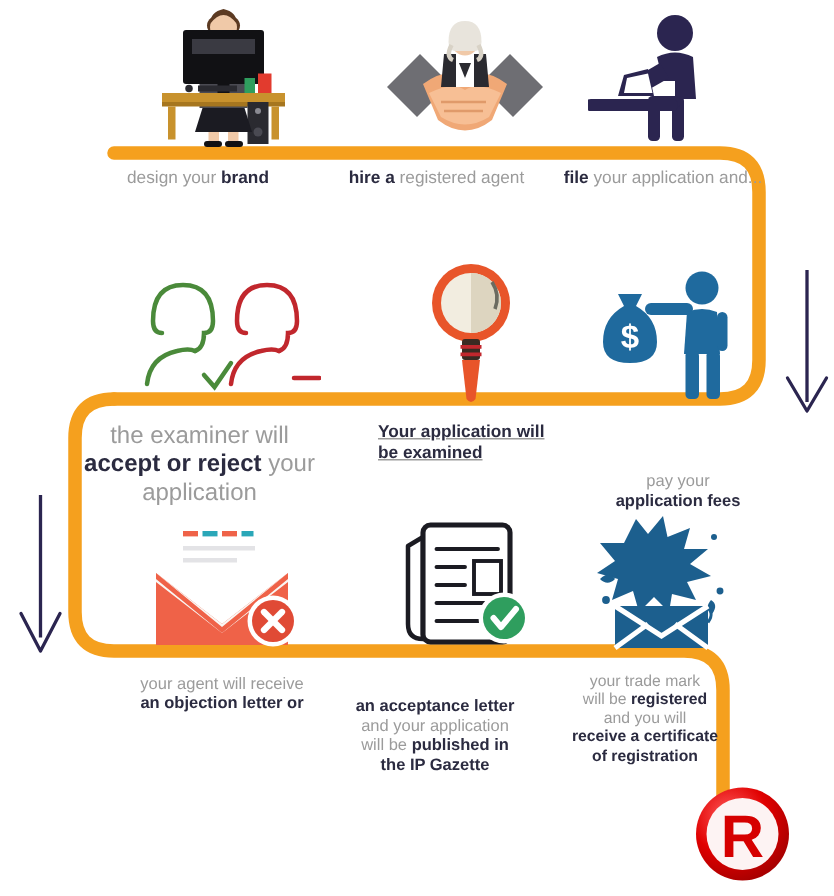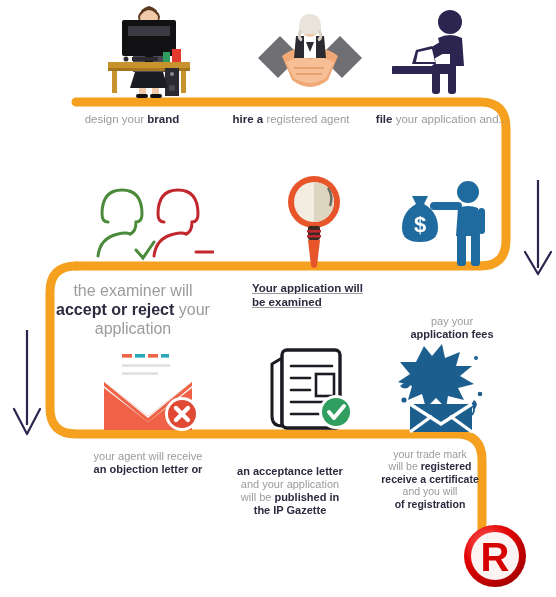--- a/index.html
+++ b/index.html
@@ -253,22 +253,22 @@
   <div class="cap c8">
     <div><b>an acceptance letter</b></div>
     <div>and your application</div>
     <div><span>will be </span><b>published in</b></div>
     <div><b>the IP Gazette</b></div>
   </div>
 
   <div class="cap c9">
     <div>your trade mark</div>
     <div><span>will be </span><b>registered</b></div>
+    <div>and you will</div>
     <div><b>receive a certificate</b></div>
-    <div>and you will</div>
     <div><b>of registration</b></div>
   </div>
 
   <svg class="icon" style="left:458px;top:522px;" width="70" height="70" viewBox="0 0 70 70">
     <defs>
       <radialGradient id="rg" cx="35%" cy="30%" r="75%">
         <stop offset="0%" stop-color="#ff5b5b"></stop>
         <stop offset="55%" stop-color="#e00000"></stop>
         <stop offset="100%" stop-color="#a50000"></stop>
       </radialGradient>

